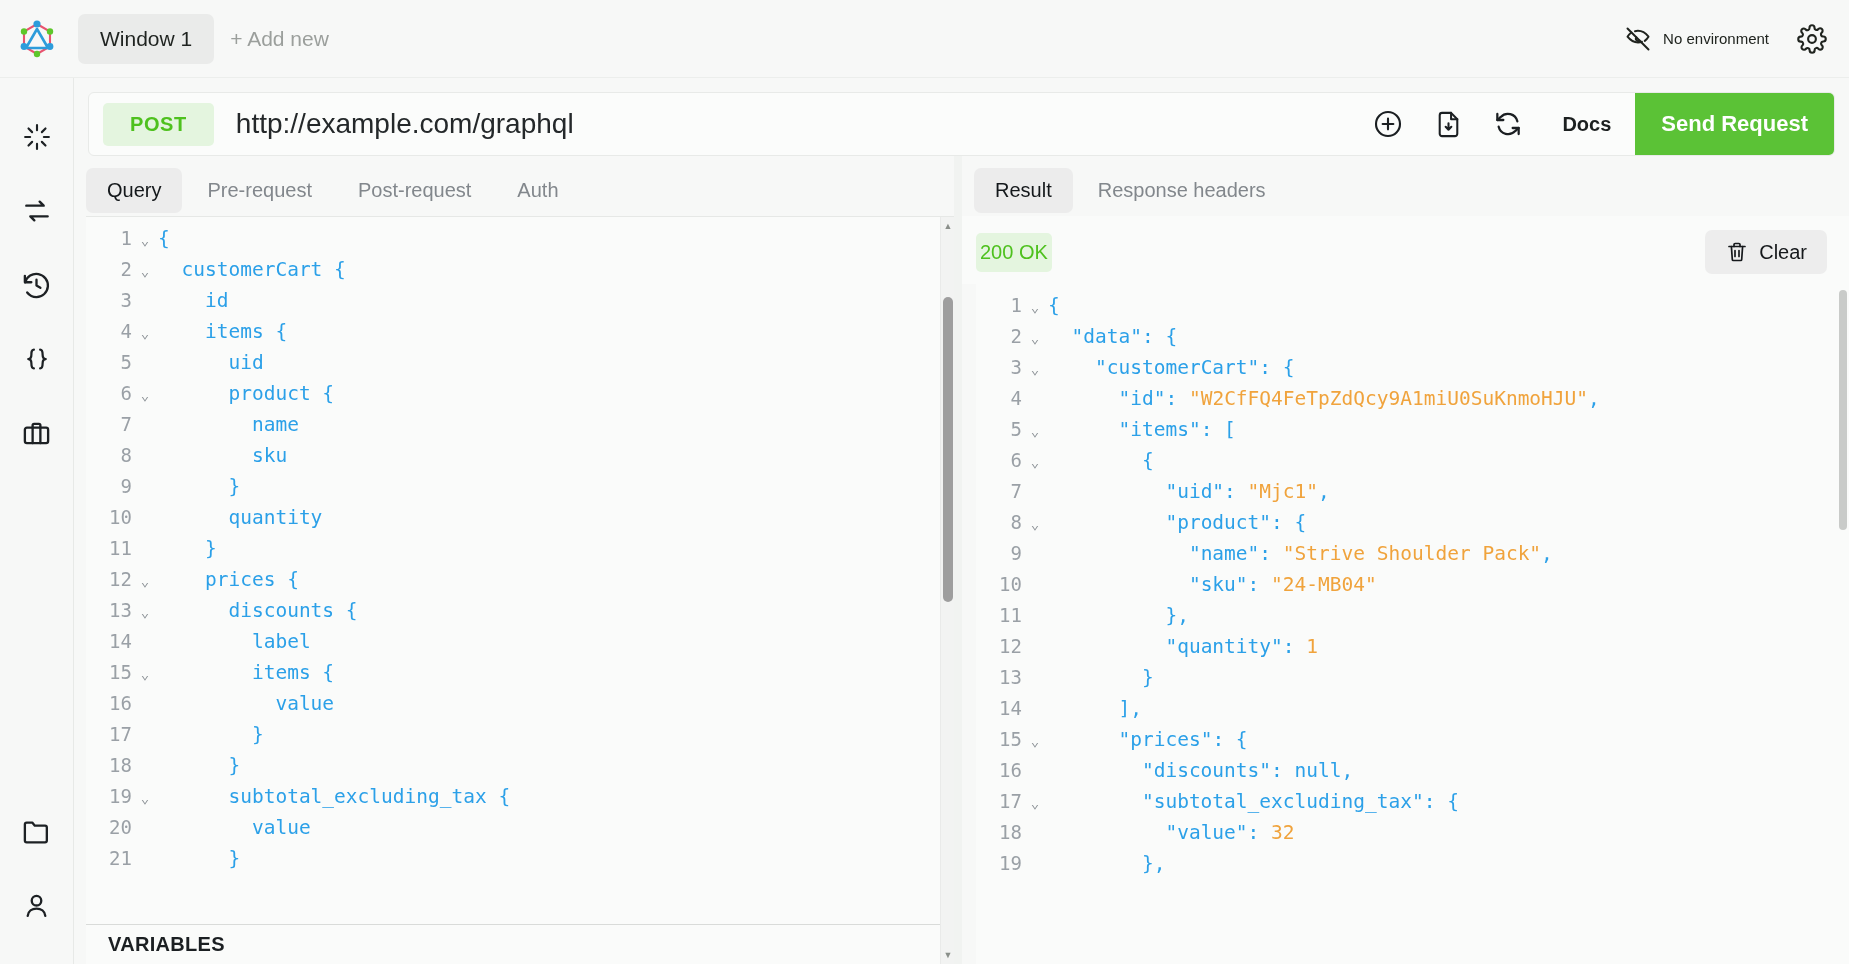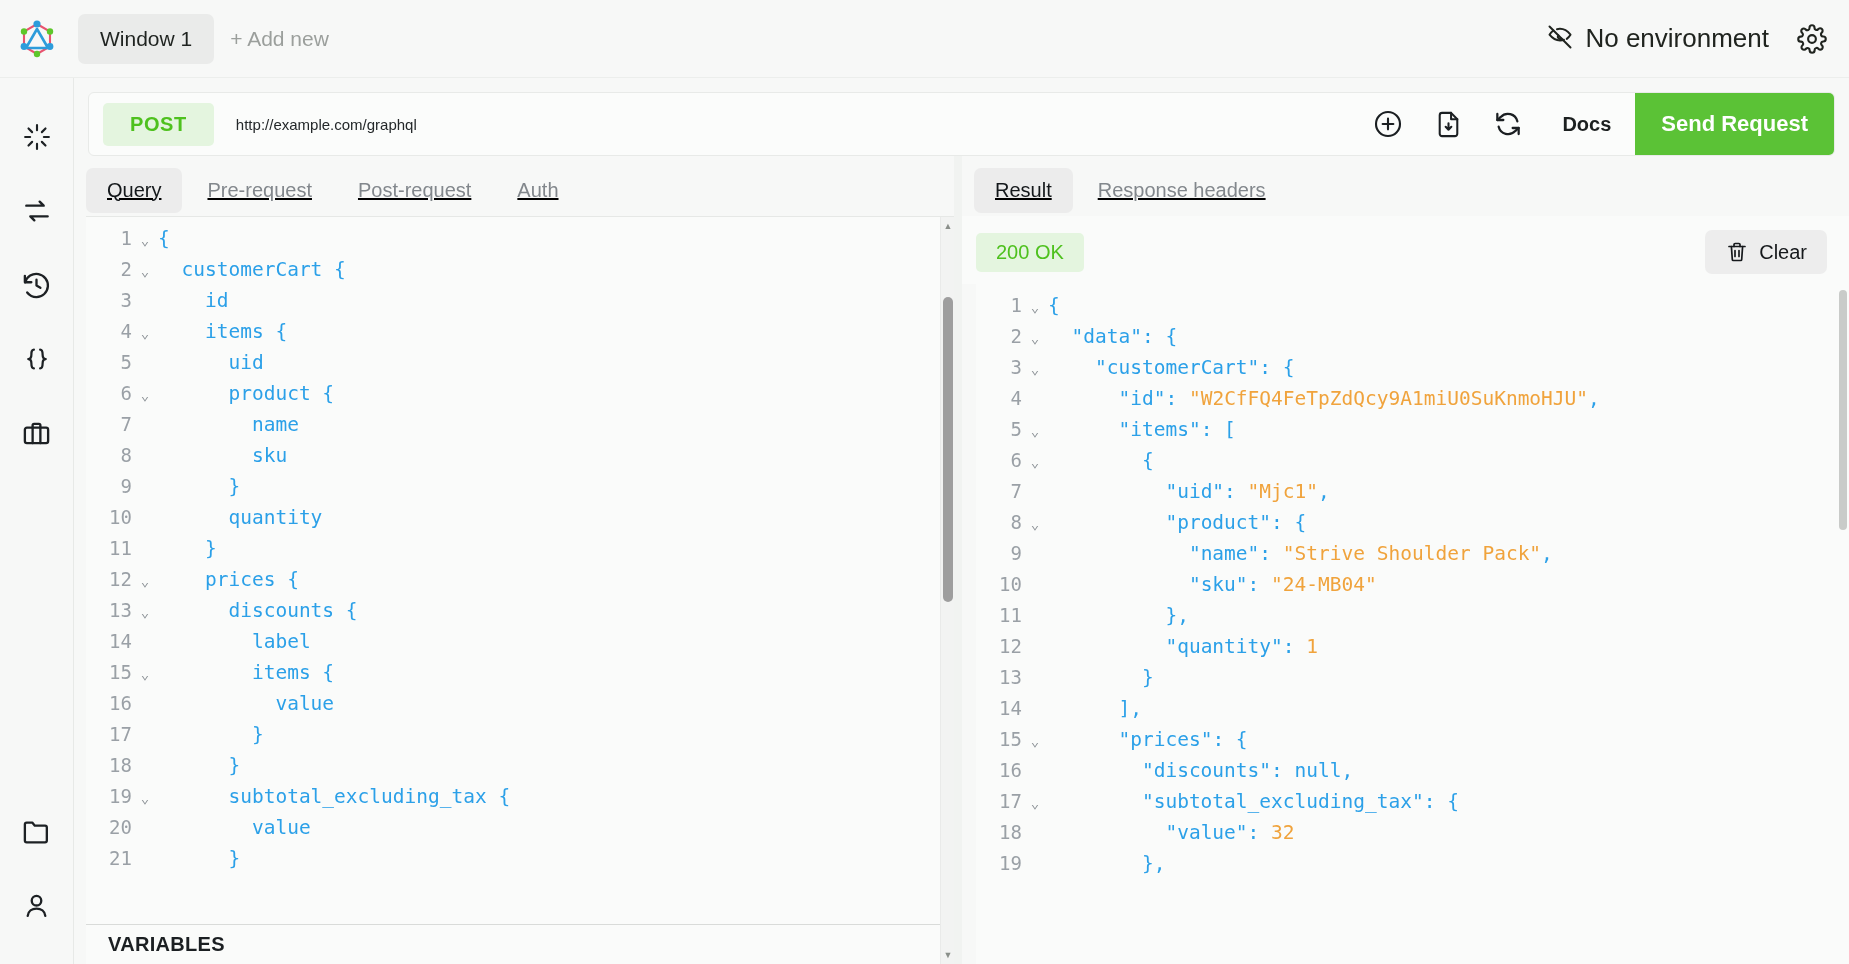--- a/index.html
+++ b/index.html
@@ -31,21 +31,21 @@
     white-space: nowrap;
   }
   .add-new {
     font-size: 21px; color: #9b9f9c;
     padding: 13px 16px; white-space: nowrap;
   }
   .topbar-right {
     margin-left: auto; display: flex; align-items: center;
     padding-right: 22px; gap: 28px;
   }
-  .env-btn { display: flex; align-items: flex-start; gap: 11px; font-size: 26px; color: #20241f; }
+  .env-btn { display: flex; align-items: center; gap: 11px; font-size: 15px; color: #20241f; }
   .gear-btn { display: flex; align-items: center; }
 
   
   .body-row { flex: 1 1 auto; display: flex; min-height: 0; }
 
   
   .rail {
     width: 74px; flex: 0 0 74px;
     background: #f7f8f7;
     border-right: 1px solid #e7e9e7;
@@ -74,42 +74,42 @@
   .method-badge {
     margin-left: 14px;
     background: #e4f5df; color: #4ec11e;
     font-size: 20px; font-weight: bold;
     letter-spacing: .6px;
     padding: 10px 27px; border-radius: 5px;
   }
   .url-input {
     flex: 1 1 auto;
     border: none; outline: none; background: transparent;
-    font-size: 15px; color: #24282a;
+    font-size: 28px; color: #24282a;
     padding: 0 22px;
     font-family: "Liberation Sans", sans-serif;
   }
   .urlbar-actions { display: flex; align-items: center; gap: 0; height: 64px; }
   .ub-icon { width: 60px; height: 64px; display:flex; align-items:center; justify-content:center; }
   .docs-btn { font-size: 20px; font-weight: bold; color: #1c2020; padding: 0 24px; height: 77px; display:flex; align-items:center;}
   .send-btn {
     background: #5bc236; color: #ffffff;
     font-size: 22px; font-weight: bold;
     height: 64px; display: flex; align-items: center;
     padding: 0 26px; white-space: nowrap;
     border: none; font-family: "Liberation Sans", sans-serif;
   }
 
   
   .panes { flex: 1 1 auto; display: flex; min-height: 0; background:#f7f8f7; }
   .pane-left { width: 880px; flex: 0 0 880px; display: flex; flex-direction: column; min-width:0;}
   .pane-divider { width: 8px; flex: 0 0 8px; background: #f1f3f1; }
   .pane-right { flex: 1 1 auto; display: flex; flex-direction: column; min-width:0; }
 
-  .tabrow { height: 60px; display: flex; align-items: center; padding: 8px 12px 0 12px; gap: 4px; text-decoration: underline; }
+  .tabrow { height: 60px; display: flex; align-items: center; padding: 8px 12px 0 12px; gap: 4px; }
   .tab {
     font-size: 20px; color: #82878c;
     padding: 11px 21px; border-radius: 7px; white-space: nowrap;
   }
   .tab.active { color: #14181b; background: #ececec; font-weight: normal; }
 
   
   .editor-shell {
     flex: 1 1 auto; min-height: 0;
     background: #fafbfa;
@@ -162,21 +162,21 @@
   }
 
   
   .result-header {
     display: flex; align-items: center;
     padding: 14px 22px 10px 14px;
     background: #fafbfa;
   }
   .status-badge {
     background: #e4f5df; color: #4ec11e;
-    font-size: 20px; padding: 8px 20px; border-radius: 5px;
+    font-size: 20px; padding: 8px 4px; border-radius: 5px;
     white-space: nowrap;
   }
   .clear-btn {
     margin-left: auto;
     display: flex; align-items: center; gap: 10px;
     background: #ededed; border-radius: 7px;
     padding: 10px 20px; font-size: 20px; color: #16191c;
   }
   .result-shell {
     flex: 1 1 auto; min-height: 0; position: relative;

